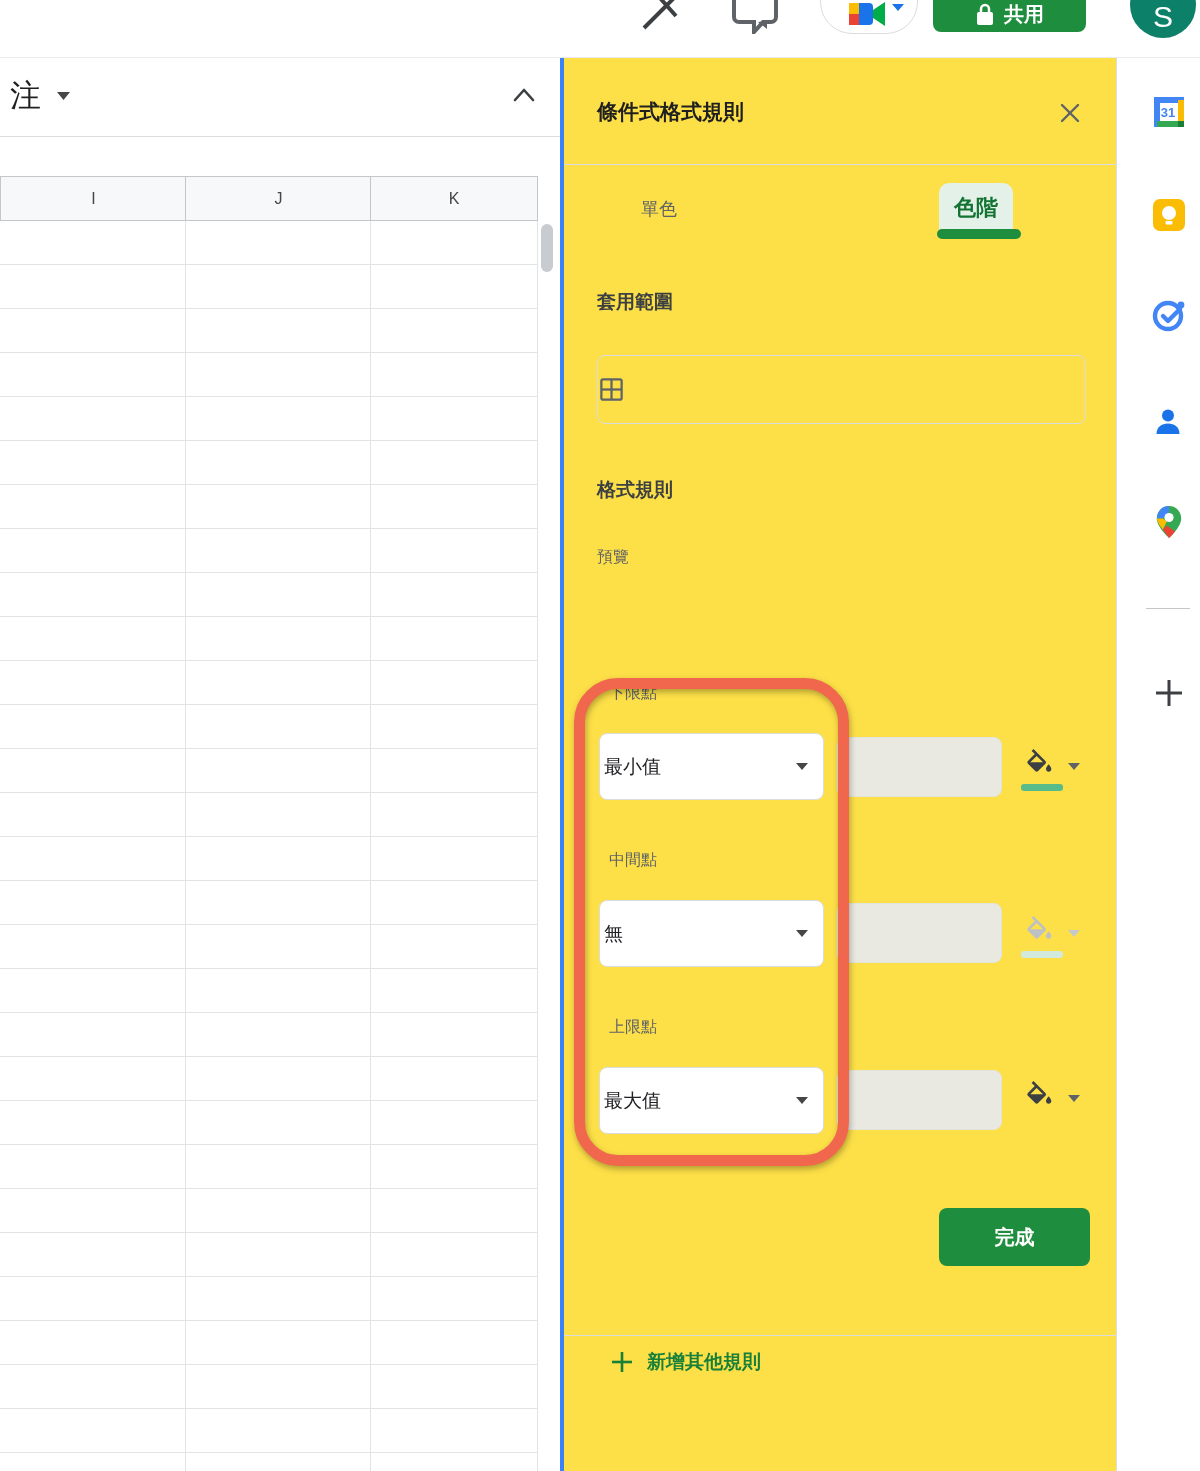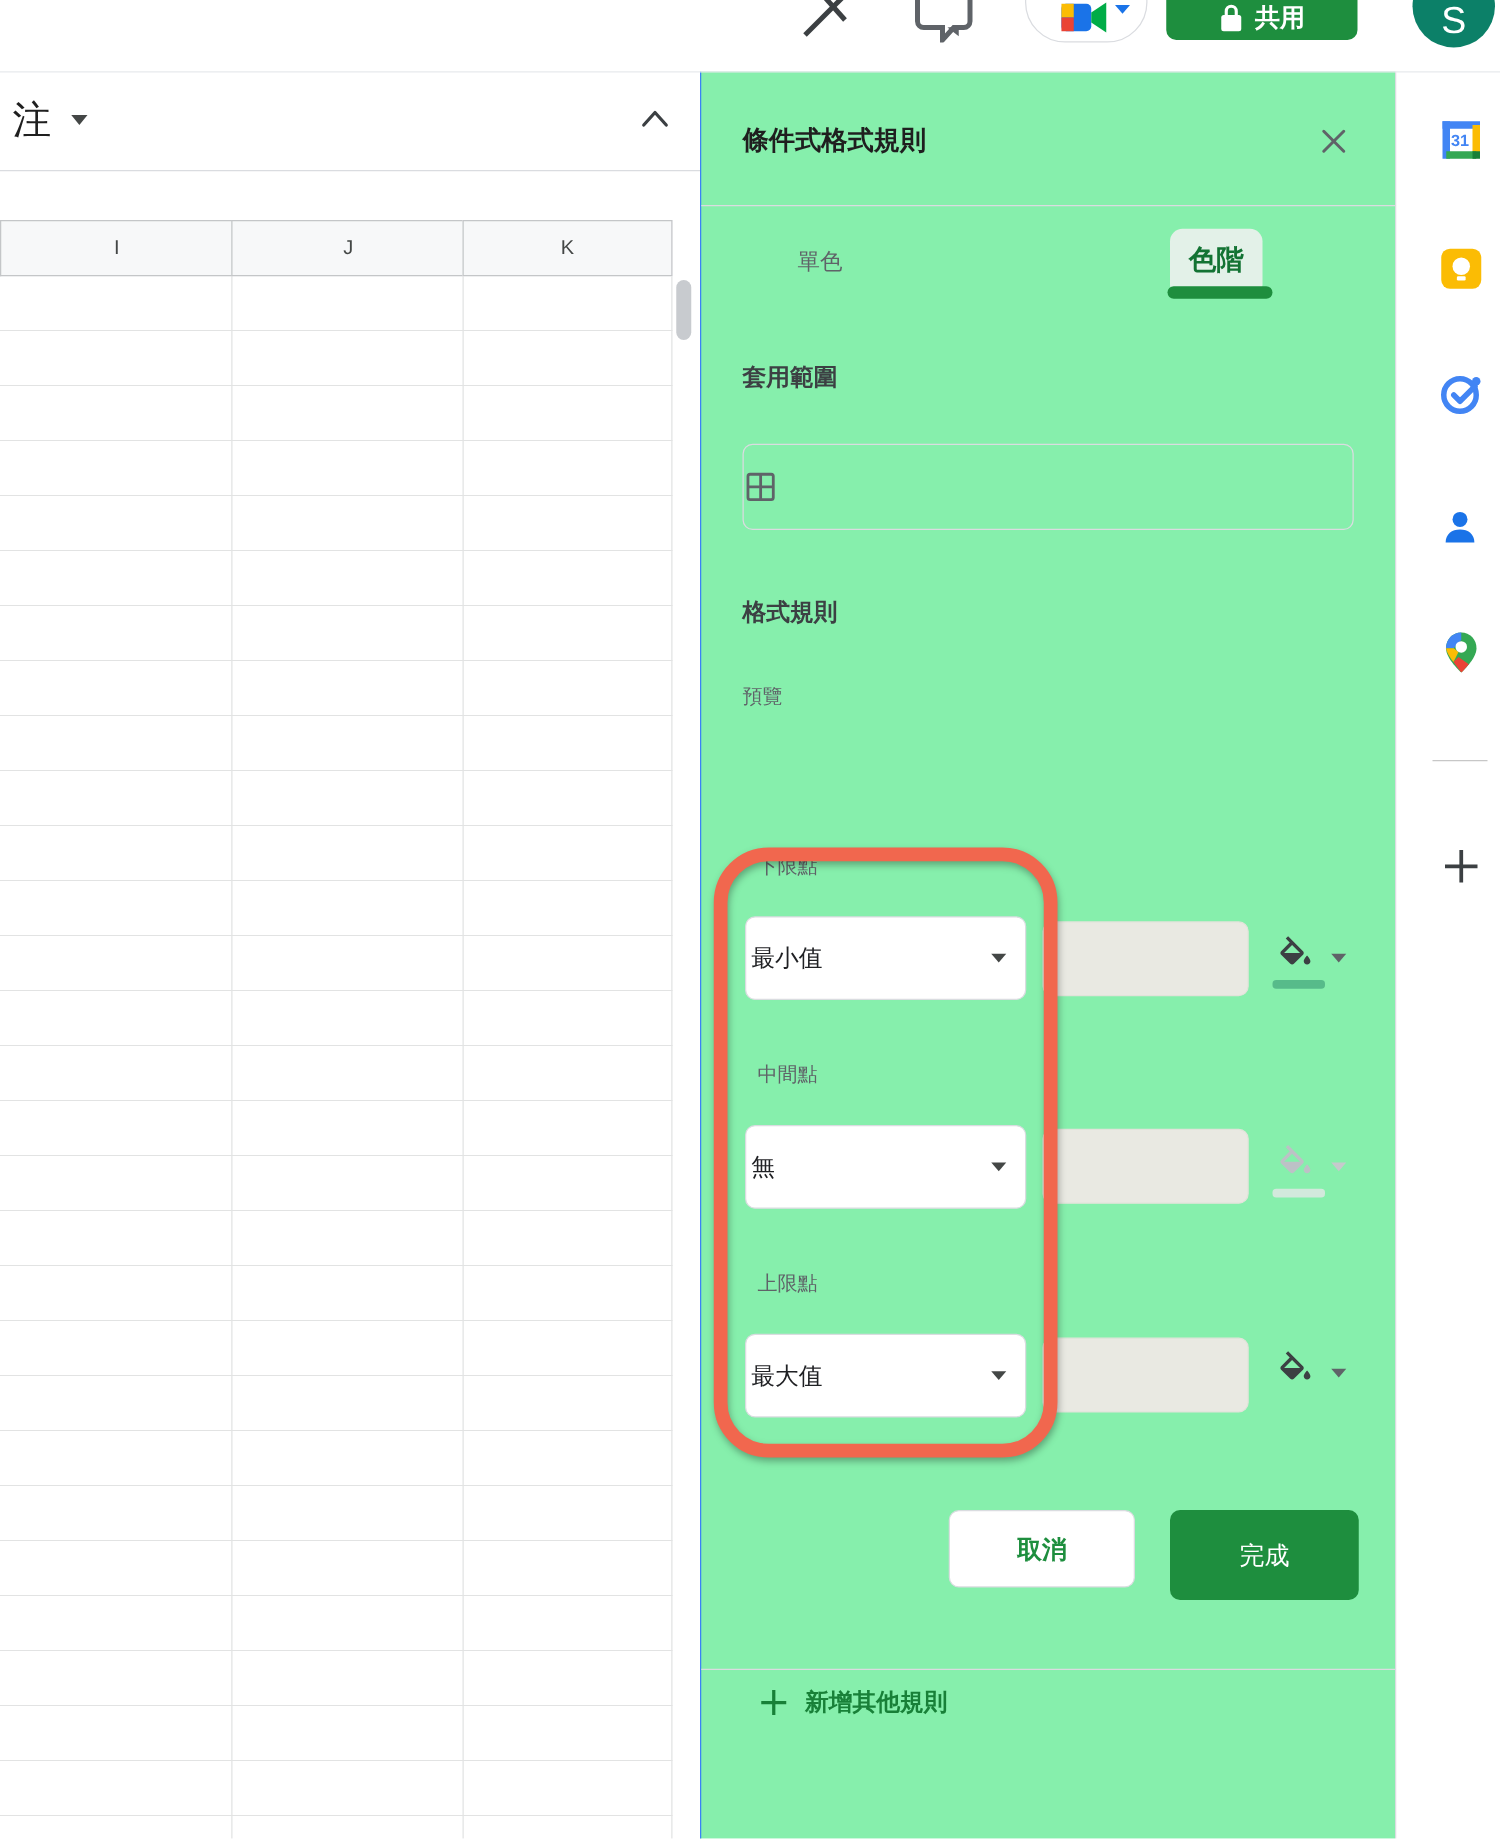--- a/index.html
+++ b/index.html
@@ -21,21 +21,21 @@
   .note-label{position:absolute;left:10px;top:18px;font-size:31px;font-weight:500;color:#1f1f1f;}
   .note-row-divider{position:absolute;left:0;top:79px;width:560px;border-top:1px solid #dadce0;}
   .col-header{position:absolute;top:119px;height:45px;background:#f7f8f9;border:1px solid #c4c6c8;border-right:none;
               box-sizing:border-box;display:flex;align-items:center;justify-content:center;font-size:16px;color:#444746;}
   .grid-lines{position:absolute;left:0;top:164px;width:538px;height:1250px;
       background:repeating-linear-gradient(to bottom,transparent 0 43px,#e2e3e3 43px 44px);}
   .vline{position:absolute;top:164px;height:1250px;width:1px;background:#e2e3e3;}
   .scroll-thumb{position:absolute;left:541px;top:167px;width:12px;height:48px;border-radius:6px;background:#c8cbcf;}
 
   
-  #panel{position:absolute;left:560px;top:57px;width:556px;height:1414px;background:#86efac;border-left:1px solid #3b82f6;box-sizing:border-box;}
+  #panel{position:absolute;left:560px;top:57px;width:556px;height:1414px;background:#fde047;border-left:4px solid #3b82f6;box-sizing:border-box;}
   .panel-header{position:absolute;left:0;top:0;width:100%;height:108px;border-bottom:1px solid #dadce0;box-sizing:border-box;}
   .panel-title{position:absolute;left:33px;top:41px;font-size:21px;font-weight:600;color:#1f1f1f;}
   .close-x{position:absolute;left:494px;top:44px;width:24px;height:24px;cursor:pointer;}
   .tab-single{position:absolute;left:77px;top:140px;width:120px;text-align:left;font-size:18px;font-weight:500;color:#5f6368;}
   .tab-scale{position:absolute;left:375px;top:126px;width:74px;height:49px;background:#e3f1e8;border-radius:10px 10px 4px 4px;
              display:flex;align-items:center;justify-content:center;font-size:22px;font-weight:700;color:#137333;}
   .tab-underline{position:absolute;left:373px;top:172px;width:84px;height:10px;background:#1e8e3e;border-radius:5px;}
   .sect-heading{position:absolute;left:33px;font-size:19px;font-weight:700;color:#3c4043;}
   .range-box{position:absolute;left:33px;top:298px;width:489px;height:69px;border:1px solid #dadce0;border-radius:8px;box-sizing:border-box;
              display:flex;align-items:center;}
@@ -47,22 +47,22 @@
   .dropdown{position:absolute;left:35px;width:225px;height:67px;border:1px solid #dadce0;border-radius:8px;background:#fff;box-sizing:border-box;
             display:flex;align-items:center;cursor:pointer;}
   .dropdown .dd-text{margin-left:4px;font-size:19px;color:#202124;flex:1;}
   .dropdown .dd-caret{margin-right:14px;}
   .value-field{position:absolute;left:273px;width:165px;height:60px;background:#e9e9e2;border:1px solid #e2e3da;border-radius:8px;box-sizing:border-box;}
   .color-bar{position:absolute;left:457px;width:42px;height:7px;border-radius:3px;}
   .red-annotation{position:absolute;left:10px;top:621px;width:275px;height:488px;border:11px solid #f1674e;border-radius:44px;
                   box-sizing:border-box;z-index:6;pointer-events:none;filter:drop-shadow(1px 3px 3px rgba(0,0,0,0.30));}
   .btn-cancel{position:absolute;left:198px;top:1151px;width:149px;height:62px;background:#fff;border:1px solid #dadce0;border-radius:8px;
               box-sizing:border-box;display:flex;align-items:center;justify-content:center;font-size:20px;font-weight:700;color:#1e8e3e;cursor:pointer;}
-  .btn-done{position:absolute;left:375px;top:1151px;width:151px;height:72px;background:#1e8e3e;border-radius:8px;
-            display:flex;align-items:center;justify-content:center;font-size:20px;font-weight:400;color:#fff;cursor:pointer;}
+  .btn-done{position:absolute;left:375px;top:1151px;width:151px;height:58px;background:#1e8e3e;border-radius:8px;
+            display:flex;align-items:center;justify-content:center;font-size:20px;font-weight:700;color:#fff;cursor:pointer;}
   .panel-bottom-divider{position:absolute;left:0;top:1278px;width:100%;border-top:1px solid #dadce0;}
   .add-rule{position:absolute;left:47px;top:1292px;display:flex;align-items:center;gap:14px;color:#188038;font-size:19px;font-weight:700;cursor:pointer;}
 
   
   #rightbar{position:absolute;left:1116px;top:57px;width:84px;height:1414px;background:#fff;border-left:1px solid #dadce0;box-sizing:border-box;}
   .side-icon{position:absolute;left:34px;width:36px;height:36px;cursor:pointer;}
   .side-divider{position:absolute;left:29px;top:551px;width:44px;border-top:1px solid #c7c7c7;}
 </style>
 </head>
 <body>
@@ -191,21 +191,20 @@
         </svg>
     </div>
     <div class="value-field" style="top:1013px"></div>
     <svg class="abs" style="left:458px;top:1022px" width="32" height="28" viewBox="-1 -1 24 20">
       <path fill="#3c4043" d="M16.56 8.94 7.62 0 6.21 1.41l2.38 2.38-5.15 5.15c-.59.59-.59 1.54 0 2.12l5.5 5.5c.29.29.68.44 1.06.44s.77-.15 1.06-.44l5.5-5.5c.59-.58.59-1.53 0-2.12zM5.21 10 10 5.21 14.79 10H5.21zM19 11.5s-2 2.17-2 3.5c0 1.1.9 2 2 2s2-.9 2-2c0-1.33-2-3.5-2-3.5z"></path>
     </svg>
     <svg class="abs" style="left:503px;top:1037px" width="14" height="9" viewBox="0 0 14 9">
       <path d="M1 1 L7 8 L13 1 Z" fill="#5f6368"></path>
       </svg>
 
-    <div class="btn-cancel">取消</div>
     <div class="btn-done">完成</div>
 
     <div class="panel-bottom-divider"></div>
     <div class="add-rule">
       <svg width="22" height="22" viewBox="0 0 22 22">
         <line x1="11" y1="1" x2="11" y2="21" stroke="#188038" stroke-width="2.6"></line>
         <line x1="1" y1="11" x2="21" y2="11" stroke="#188038" stroke-width="2.6"></line>
       </svg>
       <span>新增其他規則</span>
     </div>

